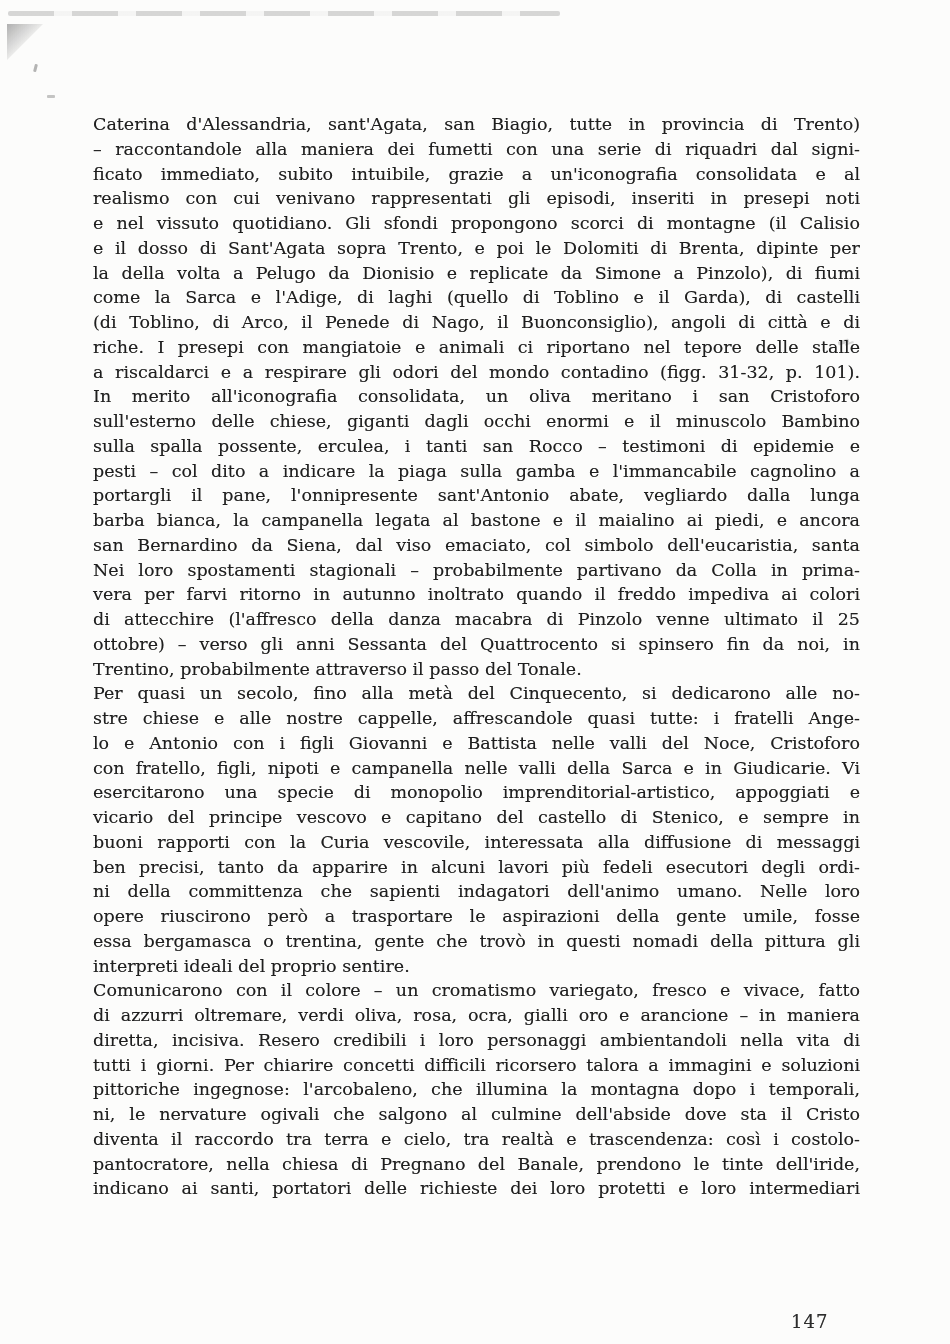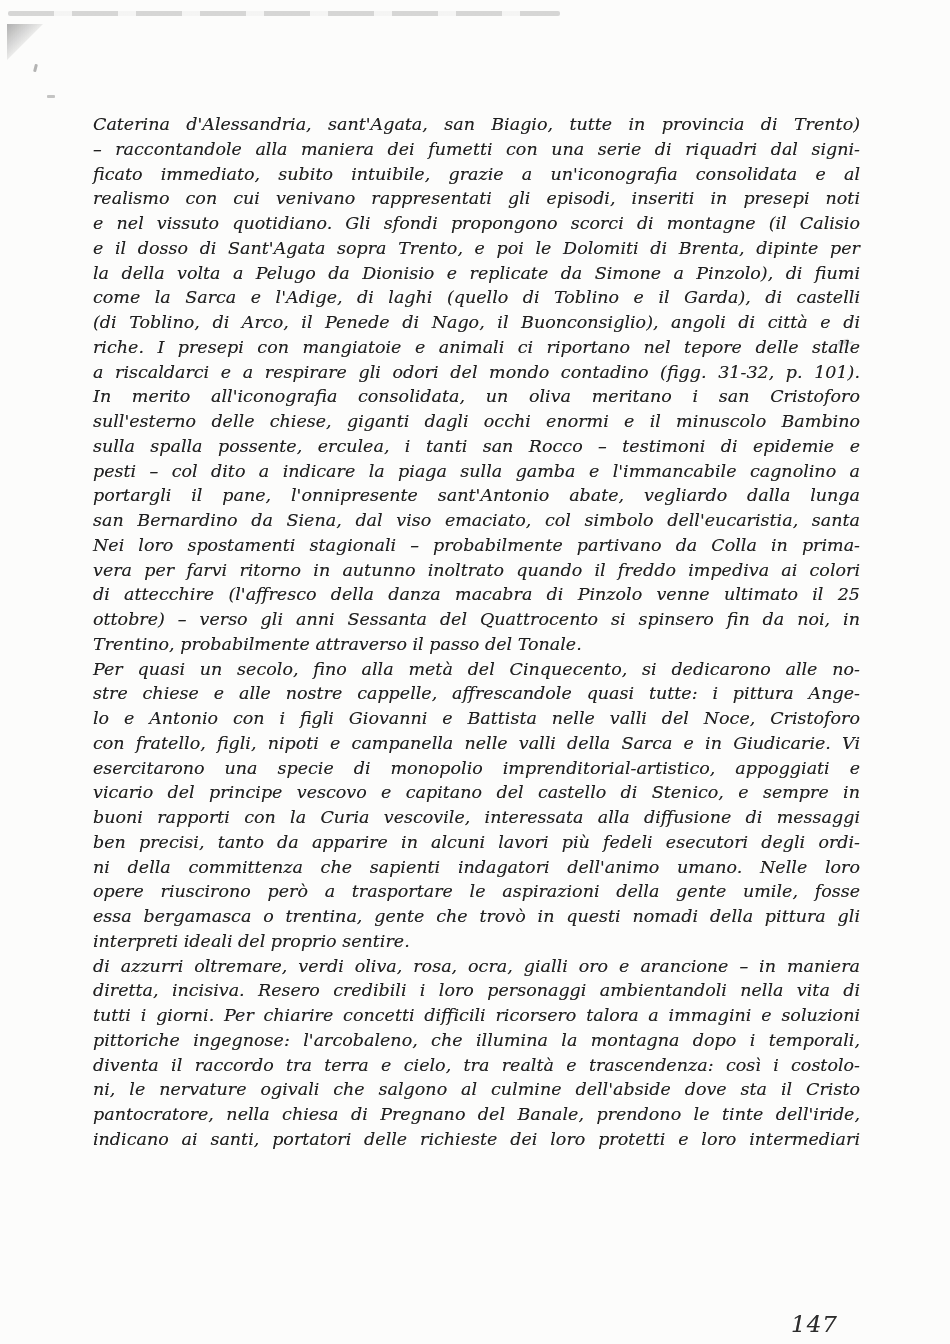--- a/index.html
+++ b/index.html
@@ -14,21 +14,20 @@
     height: 1344px;
     background: var(--paper);
   }
   .book-page {
     position: relative;
     width: 950px;
     height: 1344px;
     background: var(--paper);
     overflow: hidden;
     font-family: "DejaVu Serif", serif;
-    font-style: italic;
   }
   .textblock {
     position: absolute;
     left: 93px;
     top: 112px;
     width: 767px;
     color: var(--ink);
     font-size: 17.5px;
     line-height: 24.75px;
     text-shadow: 0 0 0.6px rgba(30,30,30,0.45);
@@ -42,21 +41,21 @@
     white-space: normal;
   }
   .line.endpara {
     text-align-last: left;
   }
   .pagenum {
     position: absolute;
     left: 791px;
     top: 1311px;
     font-family: "DejaVu Serif", serif;
-    font-size: 23px;
+    font-size: 18px;
     letter-spacing: 1px;
     color: #2d2d2d;
     text-shadow: 0 0 0.5px rgba(40,40,40,0.5);
   }
   
   .scan-top-streak {
     position: absolute;
     left: 8px;
     top: 11px;
     width: 552px;
@@ -132,50 +131,52 @@
         <div class="line">(di Toblino, di Arco, il Penede di Nago, il Buonconsiglio), angoli di città e di</div>
         <div class="line">riche. I presepi con mangiatoie e animali ci riportano nel tepore delle stalle</div>
         <div class="line">a riscaldarci e a respirare gli odori del mondo contadino (figg. 31-32, p. 101).</div>
       </div>
       <div class="paragraph">
         <div class="line">In merito all'iconografia consolidata, un oliva meritano i san Cristoforo</div>
         <div class="line">sull'esterno delle chiese, giganti dagli occhi enormi e il minuscolo Bambino</div>
         <div class="line">sulla spalla possente, erculea, i tanti san Rocco – testimoni di epidemie e</div>
         <div class="line">pesti – col dito a indicare la piaga sulla gamba e l'immancabile cagnolino a</div>
         <div class="line">portargli il pane, l'onnipresente sant'Antonio abate, vegliardo dalla lunga</div>
+        <div class="line">barba bianca, la campanella legata al bastone e il maialino ai piedi, e ancora</div>
         <div class="line">san Bernardino da Siena, dal viso emaciato, col simbolo dell'eucaristia, santa</div>
       </div>
       <div class="paragraph">
         <div class="line">Nei loro spostamenti stagionali – probabilmente partivano da Colla in prima-</div>
         <div class="line">vera per farvi ritorno in autunno inoltrato quando il freddo impediva ai colori</div>
         <div class="line">di attecchire (l'affresco della danza macabra di Pinzolo venne ultimato il 25</div>
         <div class="line">ottobre) – verso gli anni Sessanta del Quattrocento si spinsero fin da noi, in</div>
         <div class="line endpara">Trentino, probabilmente attraverso il passo del Tonale.</div>
       </div>
       <div class="paragraph">
         <div class="line">Per quasi un secolo, fino alla metà del Cinquecento, si dedicarono alle no-</div>
-        <div class="line">stre chiese e alle nostre cappelle, affrescandole quasi tutte: i pittura Ange-</div>
+        <div class="line">stre chiese e alle nostre cappelle, affrescandole quasi tutte: i fratelli Ange-</div>
         <div class="line">lo e Antonio con i figli Giovanni e Battista nelle valli del Noce, Cristoforo</div>
         <div class="line">con fratello, figli, nipoti e campanella nelle valli della Sarca e in Giudicarie. Vi</div>
         <div class="line">esercitarono una specie di monopolio imprenditorial-artistico, appoggiati e</div>
         <div class="line">vicario del principe vescovo e capitano del castello di Stenico, e sempre in</div>
         <div class="line">buoni rapporti con la Curia vescovile, interessata alla diffusione di messaggi</div>
         <div class="line">ben precisi, tanto da apparire in alcuni lavori più fedeli esecutori degli ordi-</div>
         <div class="line">ni della committenza che sapienti indagatori dell'animo umano. Nelle loro</div>
         <div class="line">opere riuscirono però a trasportare le aspirazioni della gente umile, fosse</div>
         <div class="line">essa bergamasca o trentina, gente che trovò in questi nomadi della pittura gli</div>
         <div class="line endpara">interpreti ideali del proprio sentire.</div>
       </div>
       <div class="paragraph">
+        <div class="line">Comunicarono con il colore – un cromatismo variegato, fresco e vivace, fatto</div>
         <div class="line">di azzurri oltremare, verdi oliva, rosa, ocra, gialli oro e arancione – in maniera</div>
         <div class="line">diretta, incisiva. Resero credibili i loro personaggi ambientandoli nella vita di</div>
         <div class="line">tutti i giorni. Per chiarire concetti difficili ricorsero talora a immagini e soluzioni</div>
         <div class="line">pittoriche ingegnose: l'arcobaleno, che illumina la montagna dopo i temporali,</div>
+        <div class="line">ni, le nervature ogivali che salgono al culmine dell'abside dove sta il Cristo</div>
         <div class="line">diventa il raccordo tra terra e cielo, tra realtà e trascendenza: così i costolo-</div>
-        <div class="line">ni, le nervature ogivali che salgono al culmine dell'abside dove sta il Cristo</div>
         <div class="line">pantocratore, nella chiesa di Pregnano del Banale, prendono le tinte dell'iride,</div>
         <div class="line">indicano ai santi, portatori delle richieste dei loro protetti e loro intermediari</div>
       </div>
     </div>
 
   <div class="pagenum">147</div>
 
 </div>
 
 </body></html>

